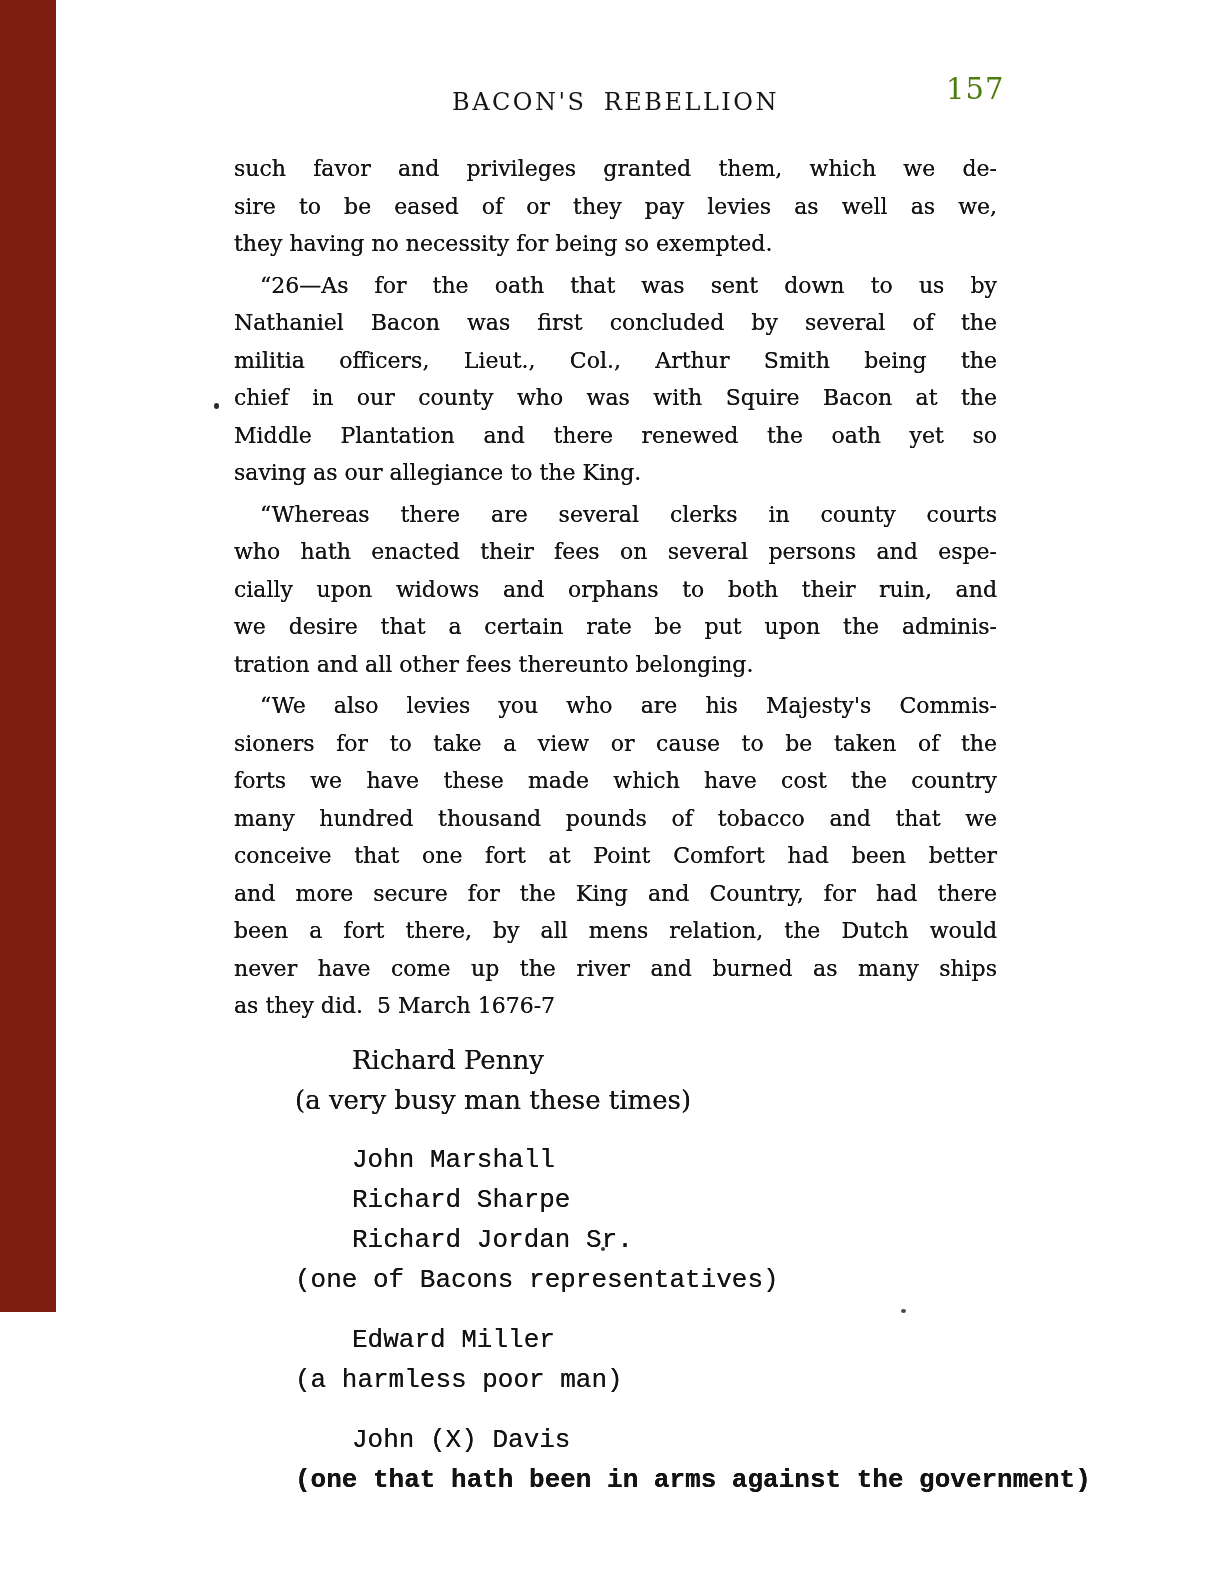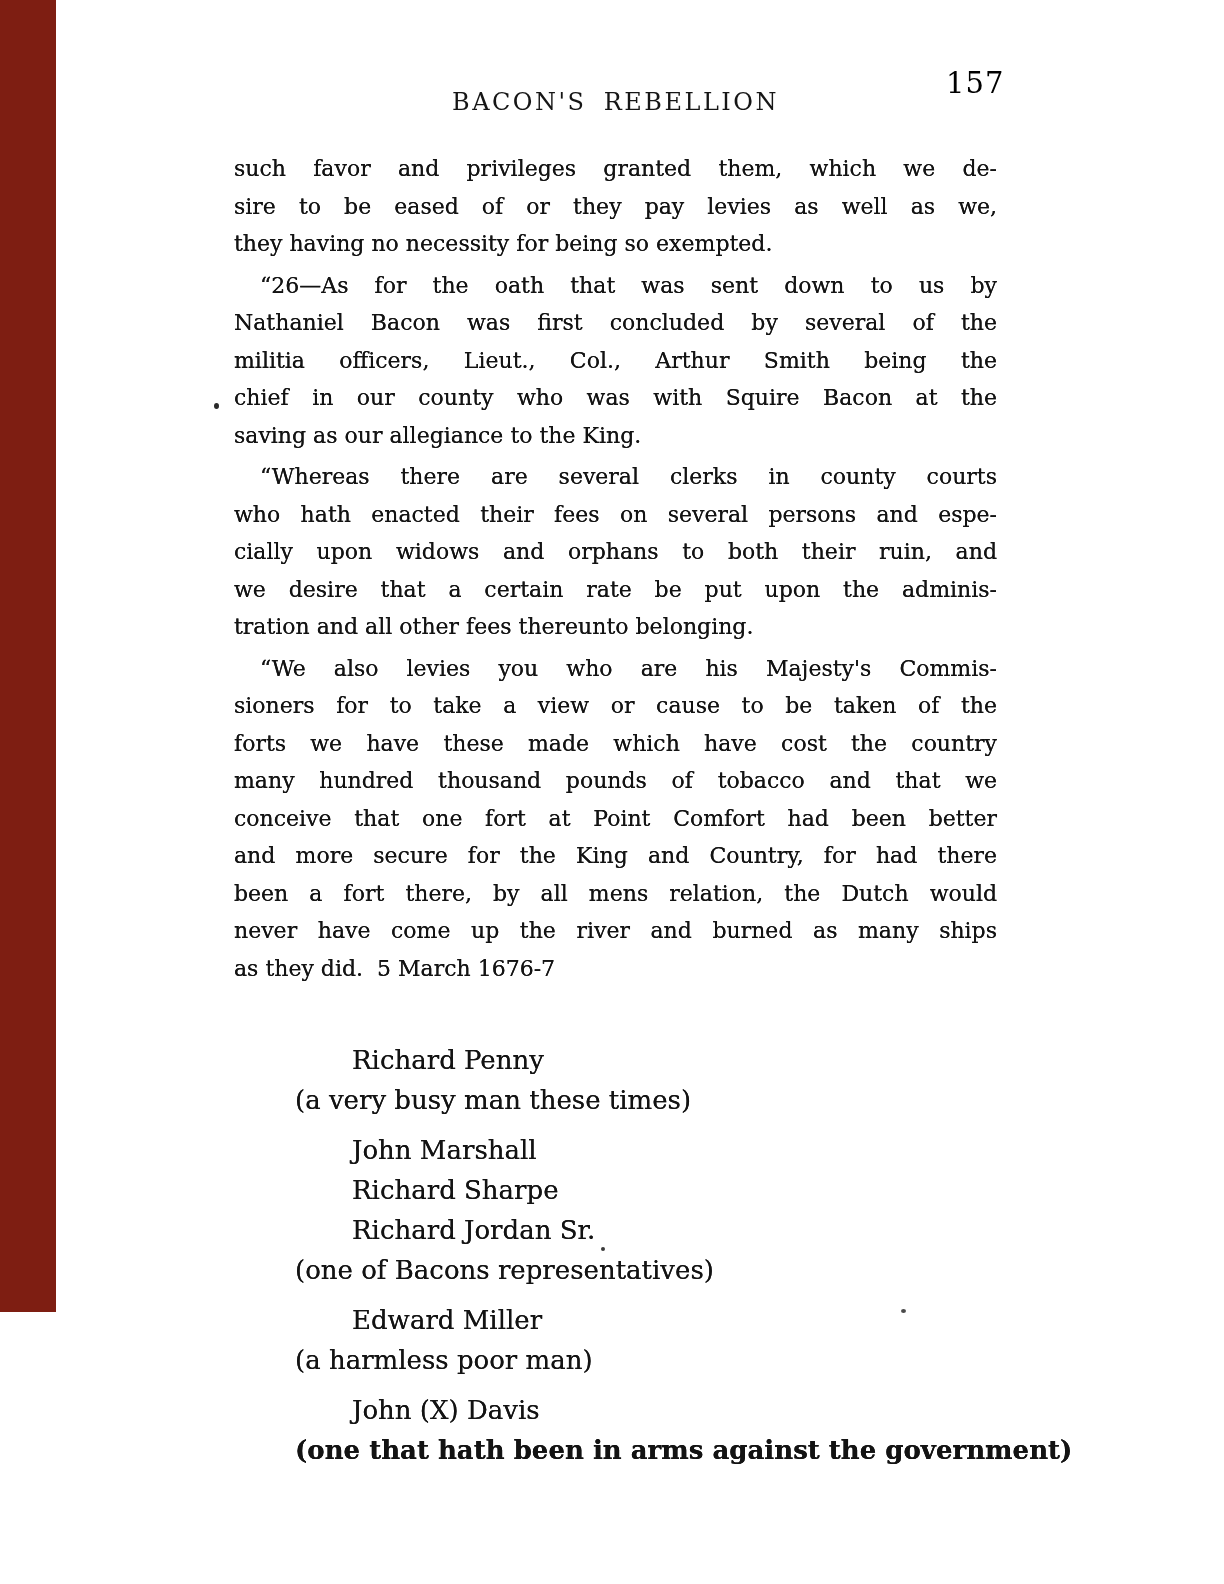--- a/index.html
+++ b/index.html
@@ -31,25 +31,25 @@
     left: 234px;
     width: 763px;
     text-align: center;
     font-size: 24px;
     letter-spacing: 2.5px;
     word-spacing: 7px;
     color: #161616;
   }
   .page-number {
     position: absolute;
-    top: 66px;
+    top: 72px;
     left: 946px;
     font-size: 29px;
     letter-spacing: 1px;
-    color: #000000;
+    color: #4d7c0f;
   }
   
   .body-text {
     position: absolute;
     left: 234px;
     top: 150px;
     width: 763px;
     font-size: 22px;
     line-height: 37.5px;
     text-shadow: 0 0 0.5px #222;
@@ -68,21 +68,21 @@
   
   .signatories {
     position: absolute;
     left: 234px;
     top: 1040px;
     width: 940px;
     font-size: 26px;
     line-height: 40px;
     text-shadow: 0 0 0.5px #222;
   }
-  .sig-group + .sig-group { margin-top: 10px; }
+  .sig-group + .sig-group { margin-top: 20px; font-family: Liberation Mono, monospace; }
   .sig-name { padding-left: 118px; white-space: nowrap; }
   .sig-note { padding-left: 61px; white-space: nowrap; }
   .sig-note.heavy { font-weight: bold; text-shadow: 0 0 0.6px #000; }
   
   .speck {
     position: absolute;
     background: #2a2a2a;
     border-radius: 50%;
   }
   .speck-a { left: 214px; top: 403px; width: 5px; height: 6px; }
@@ -106,20 +106,21 @@
       <div class="line">such favor and privileges granted them, which we de-</div>
       <div class="line">sire to be eased of or they pay levies as well as we,</div>
       <div class="line last">they having no necessity for being so exempted.</div>
     </div>
 
     <div class="para">
       <div class="line indent">“26—As for the oath that was sent down to us by</div>
       <div class="line">Nathaniel Bacon was first concluded by several of the</div>
       <div class="line">militia officers, Lieut., Col., Arthur Smith being the</div>
       <div class="line">chief in our county who was with Squire Bacon at the</div>
+      <div class="line">Middle Plantation and there renewed the oath yet so</div>
       <div class="line last">saving as our allegiance to the King.</div>
     </div>
 
     <div class="para">
       <div class="line indent">“Whereas there are several clerks in county courts</div>
       <div class="line">who hath enacted their fees on several persons and espe-</div>
       <div class="line">cially upon widows and orphans to both their ruin, and</div>
       <div class="line">we desire that a certain rate be put upon the adminis-</div>
       <div class="line last">tration and all other fees thereunto belonging.</div>
     </div>

